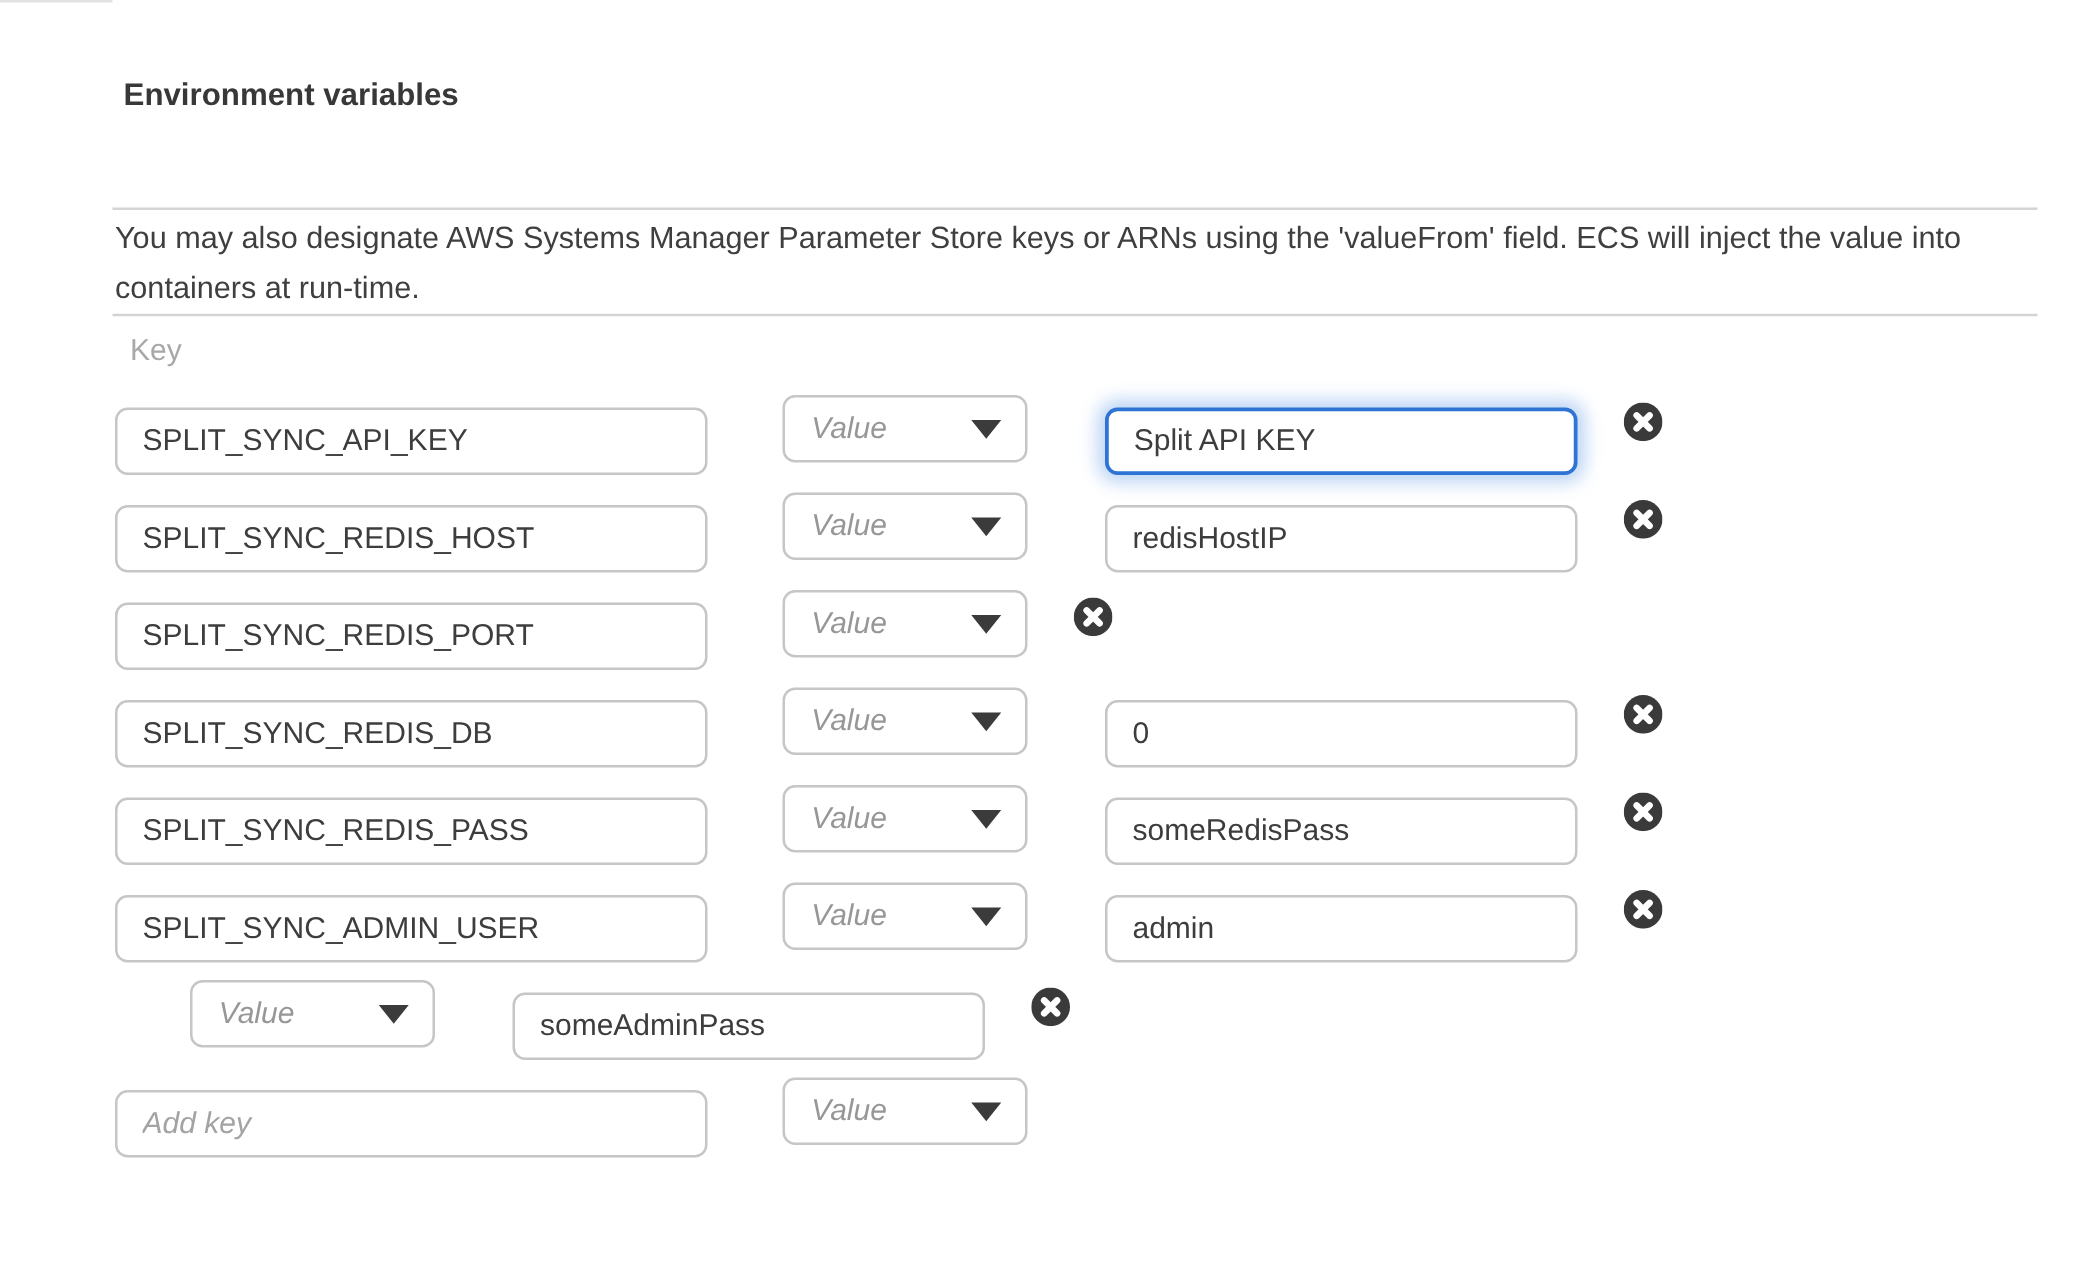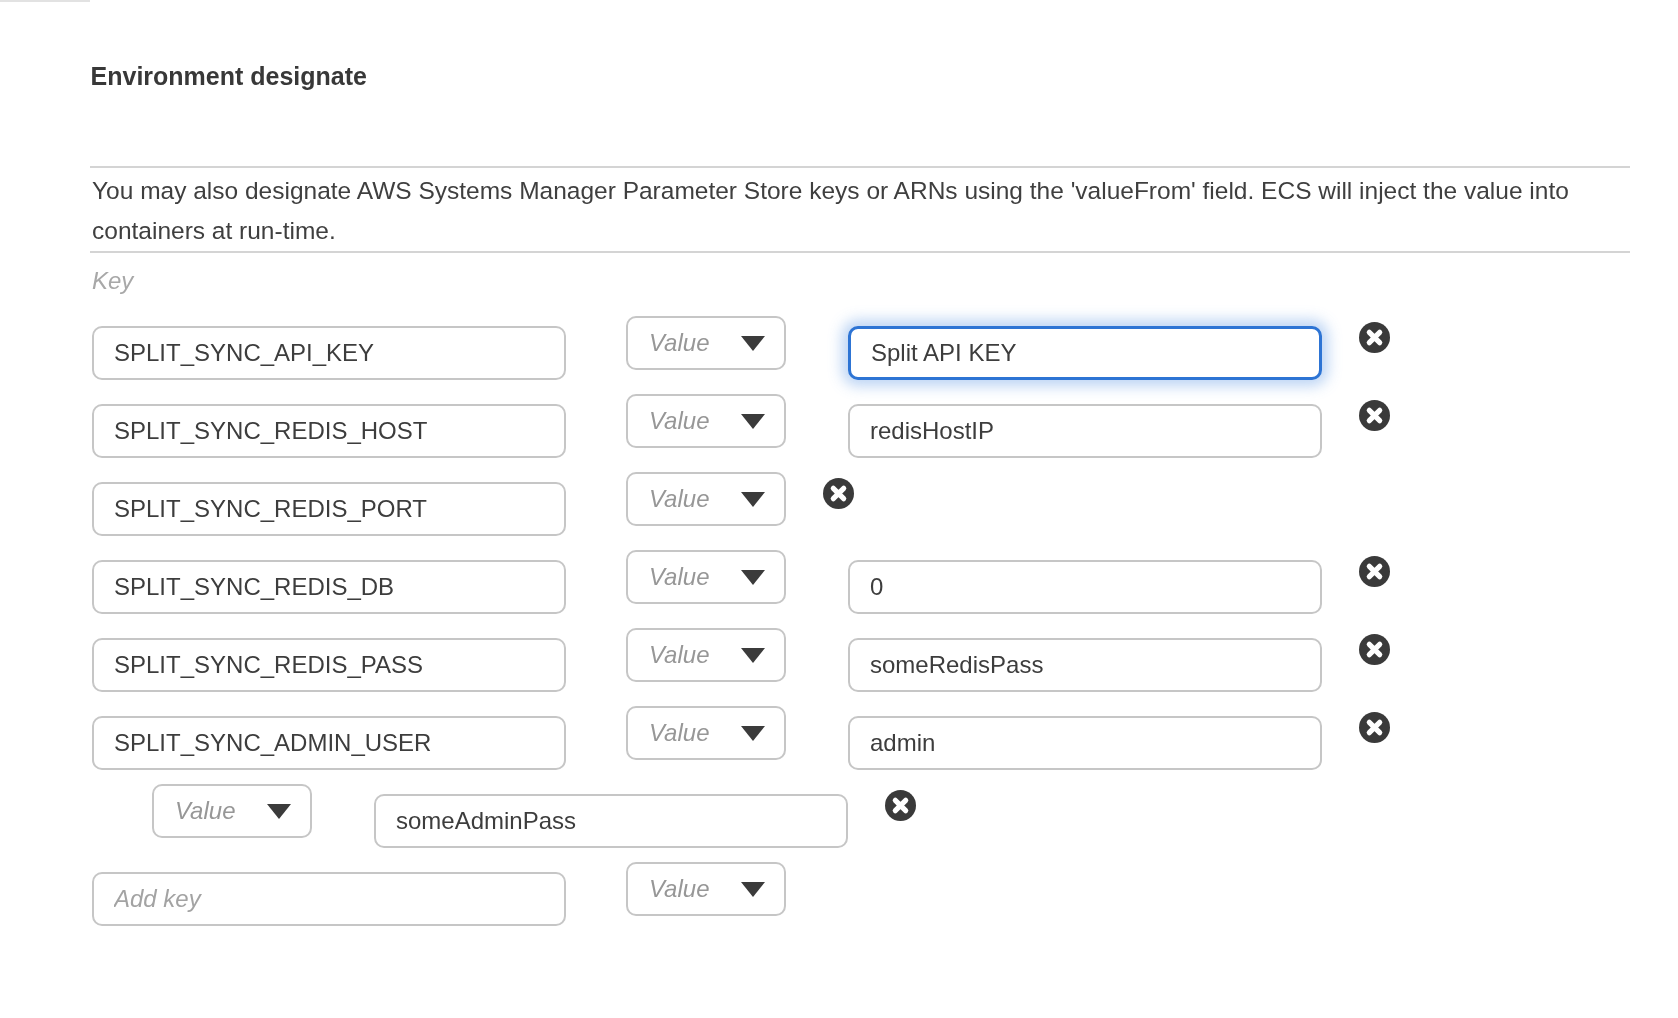--- a/index.html
+++ b/index.html
@@ -22,64 +22,64 @@
     text-align:right;
   }
   .divider{position:absolute;left:90px;width:1540px;height:0;border-top:2px solid #d4d4d4;}
   .divider-1{top:166px;}
   .divider-2{top:251px;}
   .description{
     position:absolute;top:171px;left:92px;width:1528px;
     font-size:24.5px;line-height:40px;color:#3f3f3f;
   }
   .key-col-label{
-    position:absolute;top:267px;left:92px;
-    font-size:24px;font-style:italic;color:#a8a8a8;
+    position:absolute;top:267px;left:104px;
+    font-size:24px;color:#a8a8a8;
   }
   .rows-area{position:absolute;top:316px;left:92px;}
   .row{display:flex;align-items:center;height:54px;margin-bottom:24px;}
   input[type="text"]{
     height:54px;border:2px solid var(--border-gray);border-radius:10px;
     font-size:24px;color:#3d3d3d;padding:0 20px;background:#fff;outline:none;
     font-family:"Liberation Sans", sans-serif;
     margin-top:20px;
   }
   input[type="text"]::placeholder{color:#a3a3a3;font-style:italic;opacity:1;}
   .key-input{width:474px;}
   .type-select{
-    width:160px;height:54px;margin-left:60px;
+    width:196px;height:54px;margin-left:60px;
     border:2px solid var(--border-gray);border-radius:10px;background:#fff;
     display:flex;align-items:center;justify-content:space-between;
     padding:0 19px 0 21px;cursor:pointer;
   }
   .type-text{font-size:24px;font-style:italic;color:#979797;}
   .caret{
     width:0;height:0;flex:0 0 auto;
     border-left:12px solid transparent;border-right:12px solid transparent;
     border-top:15px solid #3b3b3b;
   }
-  .value-input{width:474px;margin-left:62px;}
+  .value-input{width:378px;margin-left:62px;}
   input.focused{
     border:3px solid var(--focus-blue);
     box-shadow:0 0 14px 6px rgba(80,143,226,0.38);
   }
   .value-input.disabled-look{background:var(--disabled-bg);}
   .remove-btn{
     width:31px;height:31px;margin-left:37px;padding:0;border:none;
     background:transparent;cursor:pointer;display:flex;align-items:center;justify-content:center;
     transform:translateY(-6px);
   }
   .remove-btn svg circle{fill:var(--remove-color);}
 </style>
 </head>
 <body>
 
 <div class="top-edge-line"></div>
 
-<div class="form-label">Environment designate</div>
+<div class="form-label">Environment variables</div>
 
 <div class="divider divider-1"></div>
 
 <div class="description">You may also designate AWS Systems Manager Parameter Store keys or ARNs using the 'valueFrom' field. ECS will inject the value into containers at run-time.</div>
 
 <div class="divider divider-2"></div>
 
 <div class="key-col-label">Key</div>
 
 <div class="rows-area">

